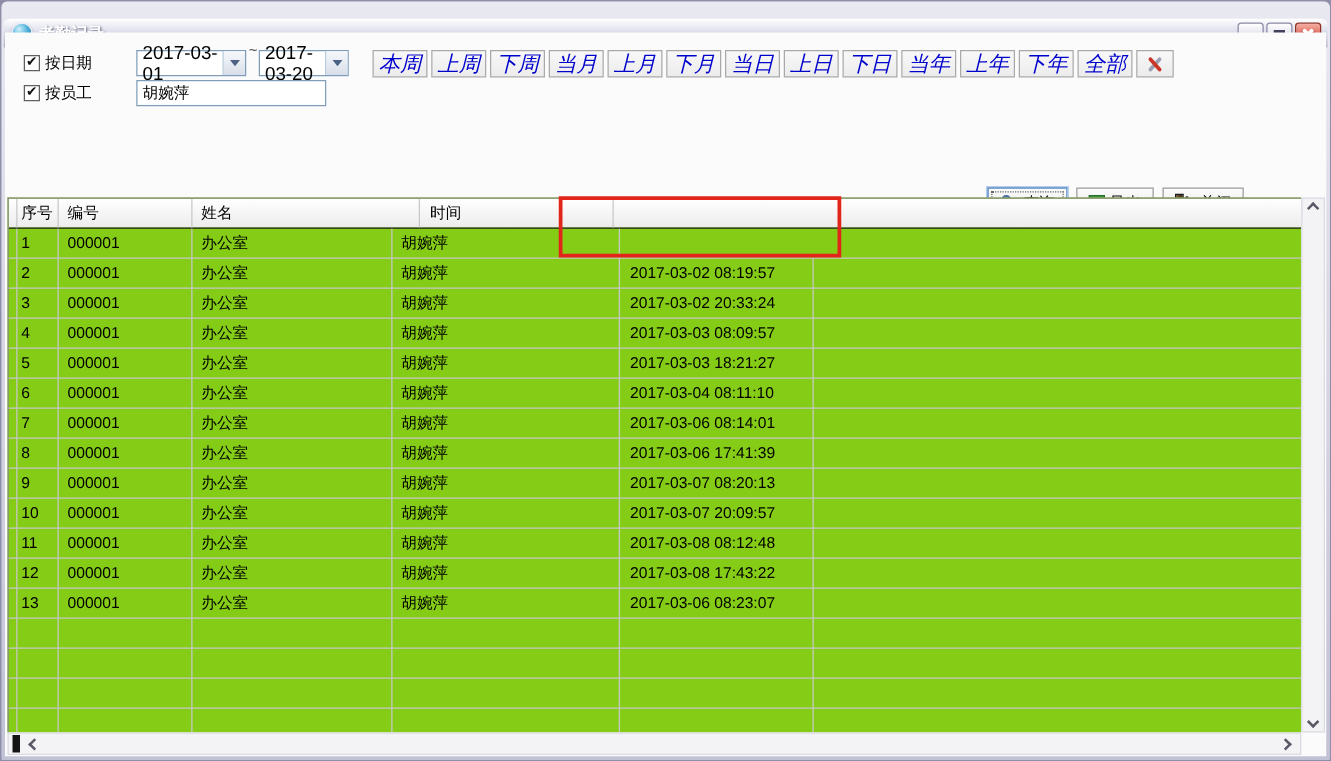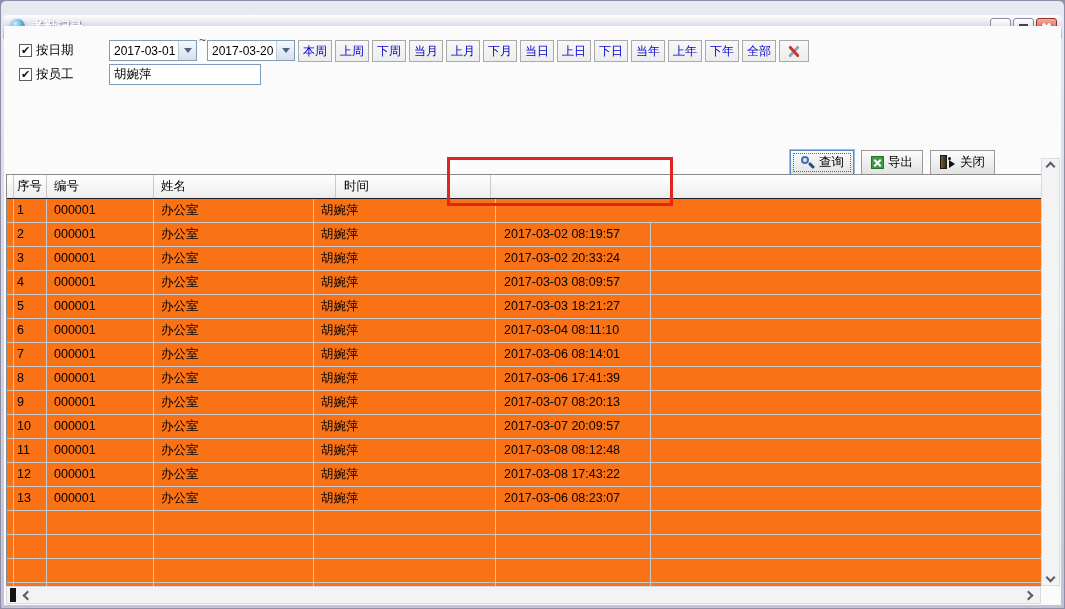--- a/index.html
+++ b/index.html
@@ -43,36 +43,37 @@
   .lbl{position:absolute;font-size:12.5px;}
   .cb{
     position:absolute;width:13px;height:13px;border:1px solid #5F5F5F;background:#FFF;
     display:flex;align-items:center;justify-content:center;box-sizing:border-box;
   }
   .cb::after{content:"✔";font-size:11px;line-height:11px;color:#111;margin-top:-1px;}
   .combo{
     position:absolute;height:21px;border:1px solid #7F9DB9;background:#FFF;box-sizing:border-box;
     display:flex;align-items:center;
   }
-  .combo .val{flex:1;padding-left:4px;font-size:12px;}
+  .combo .val{flex:1;padding-left:4px;font-size:15px;}
   .combo .drop{
     width:17px;align-self:stretch;border-left:1px solid #B9CBDD;
     background:linear-gradient(180deg,#F6F8FB,#D8DEEA);display:flex;align-items:center;justify-content:center;
   }
   .tri-down{width:0;height:0;border-left:4px solid transparent;border-right:4px solid transparent;border-top:5px solid #4D6185;}
   .textbox{
     position:absolute;height:21px;border:1px solid #7F9DB9;background:#FFF;box-sizing:border-box;
     font-family:inherit;font-size:12.5px;padding:0 4px;outline:none;
   }
   
   .quickbar{position:absolute;left:294px;top:14px;height:22px;display:flex;gap:3px;align-items:stretch;}
   .qbtn{
     min-width:26px;padding:0 4px;border:1px solid #A9A9A9;background:linear-gradient(180deg,#F8F8F8,#ECECEC);
-    color:#0000CC;font-size:12px;display:flex;align-items:center;justify-content:center;cursor:default;
+    color:#0000CC;font-size:17px;display:flex;align-items:center;justify-content:center;cursor:default;
     box-sizing:border-box;
+    font-style:italic;
   }
   .toolbtn{width:30px;}
   .icon-sc{position:relative;width:16px;height:14px;}
   .icon-sc i,.icon-sc b{position:absolute;top:6px;left:1px;width:14px;height:3px;border-radius:2px;}
   .icon-sc i{background:#9AA2B4;transform:rotate(-48deg);}
   .icon-sc b{background:#C8372A;transform:rotate(48deg);}
   
   .actions{position:absolute;left:786px;top:91px;display:flex;gap:7px;margin-top:33px;}
   .abtn{
     height:25px;padding:0 9px;display:flex;align-items:center;gap:4px;
@@ -85,22 +86,22 @@
   .icon-mag .handle{position:absolute;left:8px;top:9px;width:7px;height:3px;background:#2A4A7E;transform:rotate(45deg);border-radius:1px;}
   .icon-xl{position:relative;width:13px;height:13px;background:#3E9C42;border:1px solid #2A6E2E;box-sizing:border-box;}
   .icon-xl i,.icon-xl b{position:absolute;left:1px;top:5px;width:9px;height:2px;background:#FFF;}
   .icon-xl i{transform:rotate(45deg);} .icon-xl b{transform:rotate(-45deg);}
   .icon-door{position:relative;width:16px;height:15px;}
   .icon-door .panel{position:absolute;left:0;top:0;width:7px;height:14px;background:linear-gradient(90deg,#7A5A33,#3C2A14);border:1px solid #1A1A1A;box-sizing:border-box;}
   .icon-door .arrow{position:absolute;left:9px;top:5px;width:0;height:0;border-top:4px solid transparent;border-bottom:4px solid transparent;border-left:6px solid #111;}
   .icon-door .dot{position:absolute;left:8px;top:2px;width:3px;height:3px;background:#111;border-radius:50%;}
   
   .grid{
-    position:absolute;left:2px;top:132px;width:1035px;height:428px;background:#f97316;
-    border-left:1px solid #8A8A8A;border-top:1px solid #8A8A8A;overflow:hidden;box-sizing:border-box;margin-top:16px;
+    position:absolute;left:2px;top:132px;width:1035px;height:428px;background:#84cc16;
+    border-left:1px solid #8A8A8A;border-top:1px solid #8A8A8A;overflow:hidden;box-sizing:border-box;
   }
   .ghead{display:flex;height:24px;background:linear-gradient(180deg,#FFFFFF,#ECECEC);border-bottom:1px solid #1E1E1E;box-sizing:border-box;}
   .ghead .gcell{border-bottom:none;background:transparent;}
   .grow{display:flex;height:24px;}
   .gcell{
     box-sizing:border-box;border-right:1px solid #C8C8C8;border-bottom:1px solid #C8C8C8;
     padding:0 0 0 7px;line-height:22px;font-size:12.5px;white-space:nowrap;overflow:hidden;
   }
   .c0{width:7px;padding:0;}
   .c1{width:33px;padding-left:3px;}
@@ -161,21 +162,21 @@
     <span class="cb" style="left:15px;top:18px;"></span>
     <span class="lbl" style="left:32px;top:16px;">按日期</span>
 
     <div class="combo" style="left:105px;top:14px;width:88px;">
       <span class="val">2017-03-01</span>
       <span class="drop">
           <span class="tri-down"></span>
         </span>
     </div>
     <span class="tilde" style="left:195px;top:7px;">~</span>
-    <div class="combo" style="left:203px;top:14px;width:88px;">
+    <div class="combo" style="left:203px;top:14px;width:72px;">
       <span class="val">2017-03-20</span>
       <span class="drop">
           <span class="tri-down"></span>
         </span>
     </div>
 
     <div class="quickbar">
       <div class="qbtn">本周</div>
         <div class="qbtn">上周</div>
         <div class="qbtn">下周</div>

